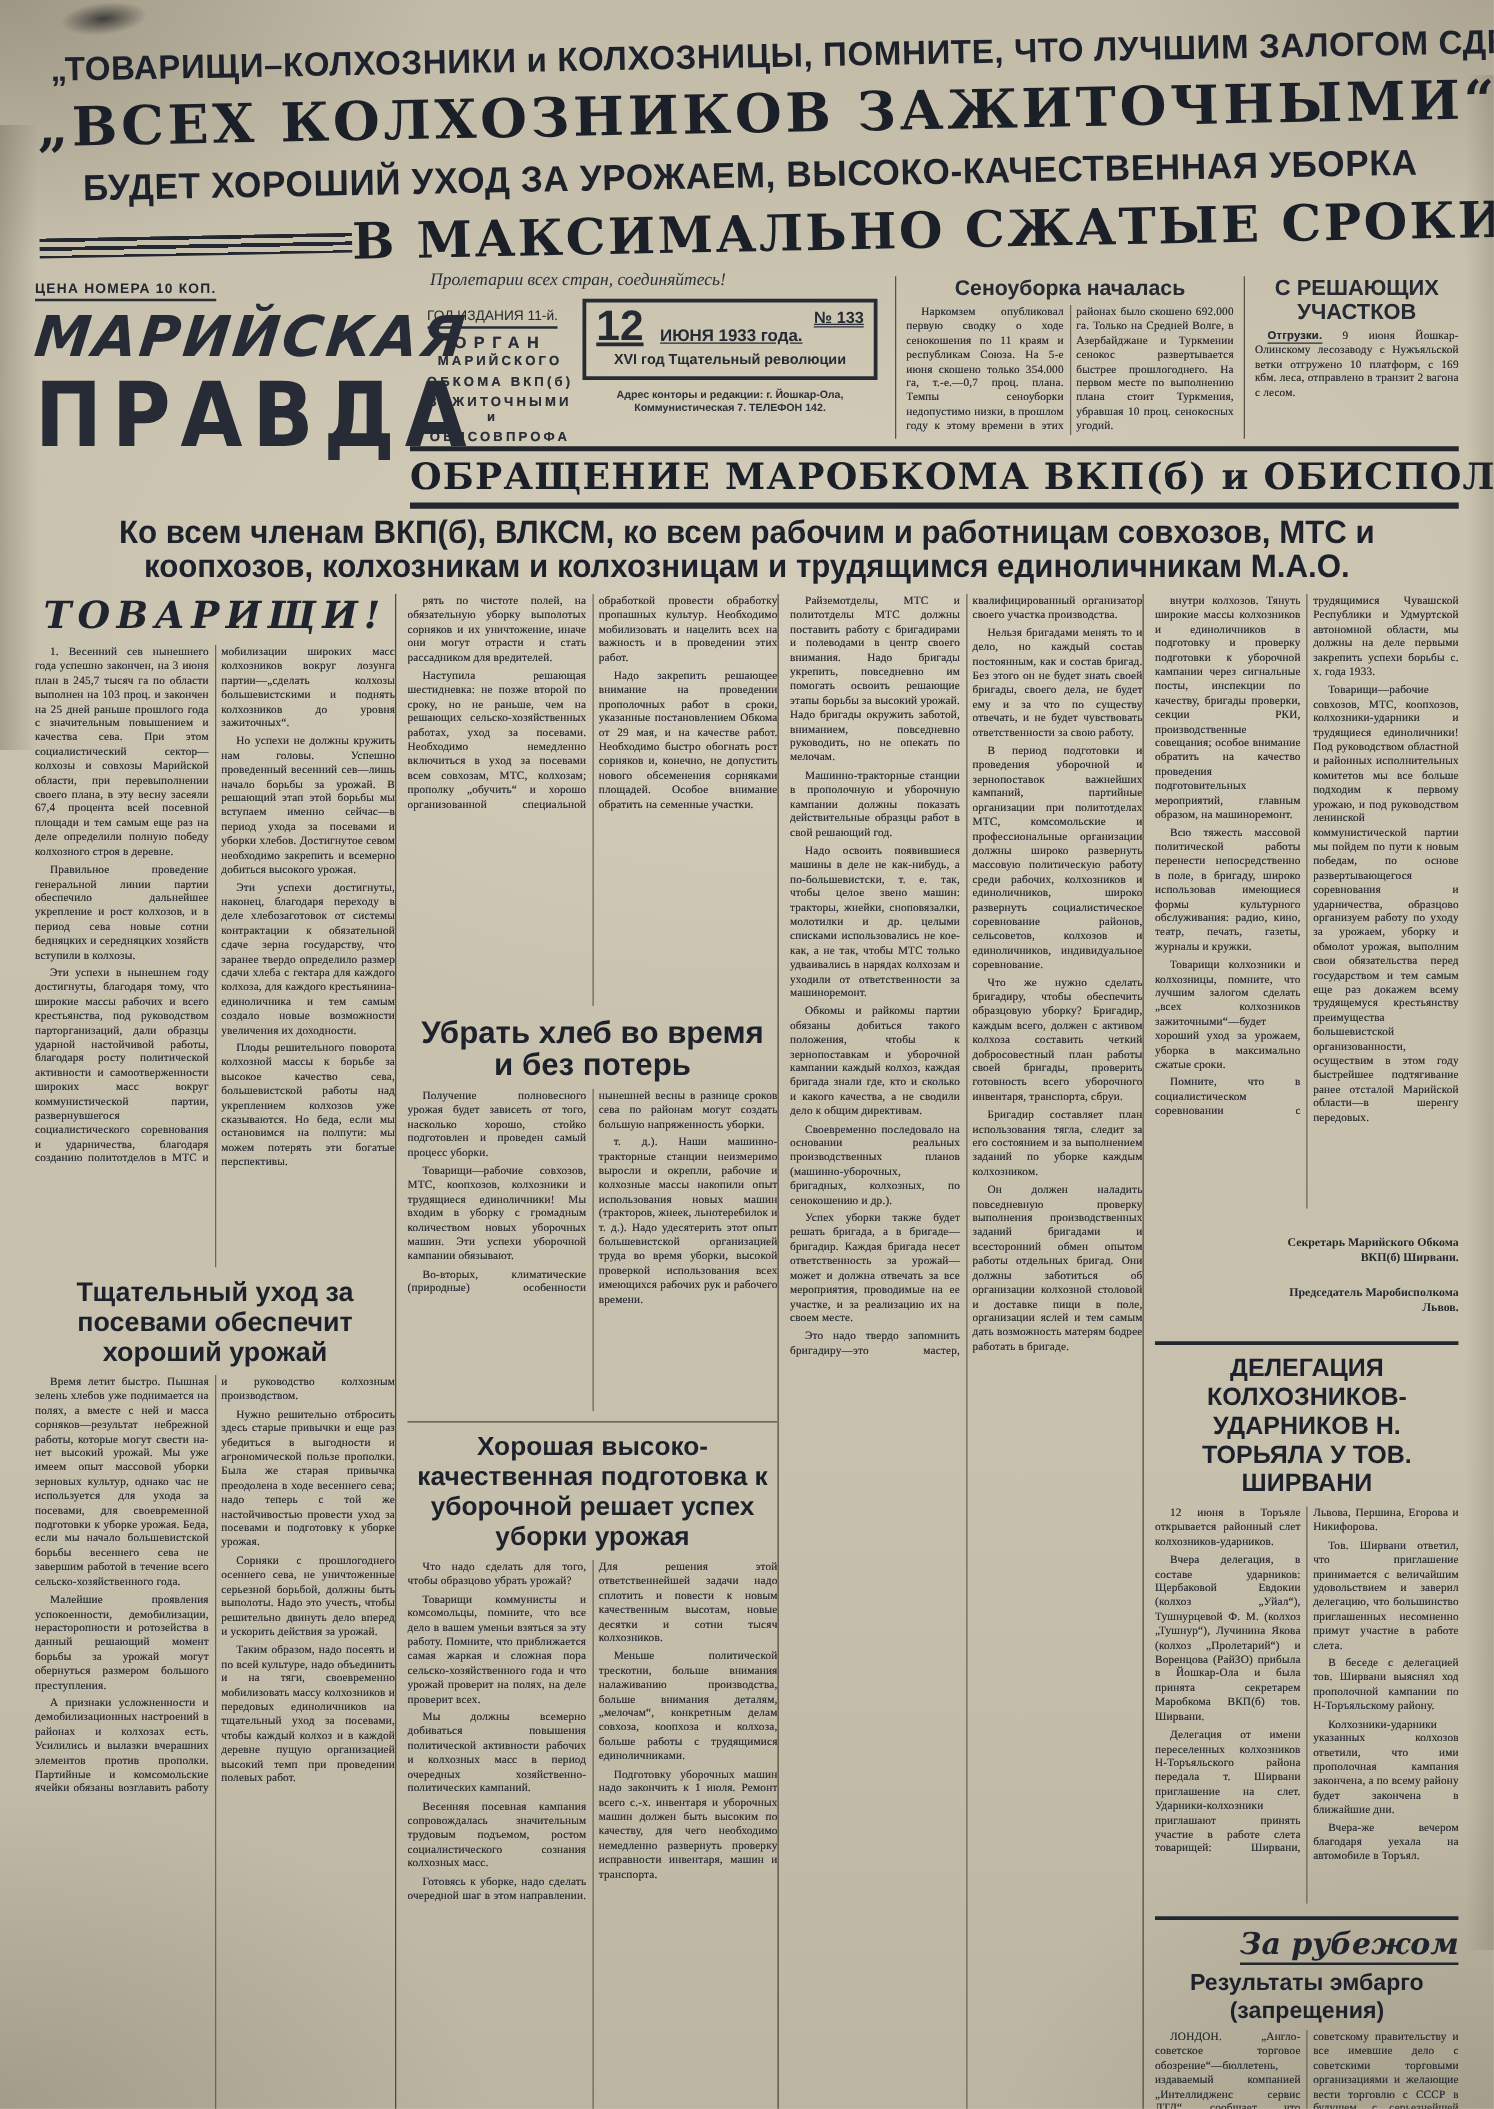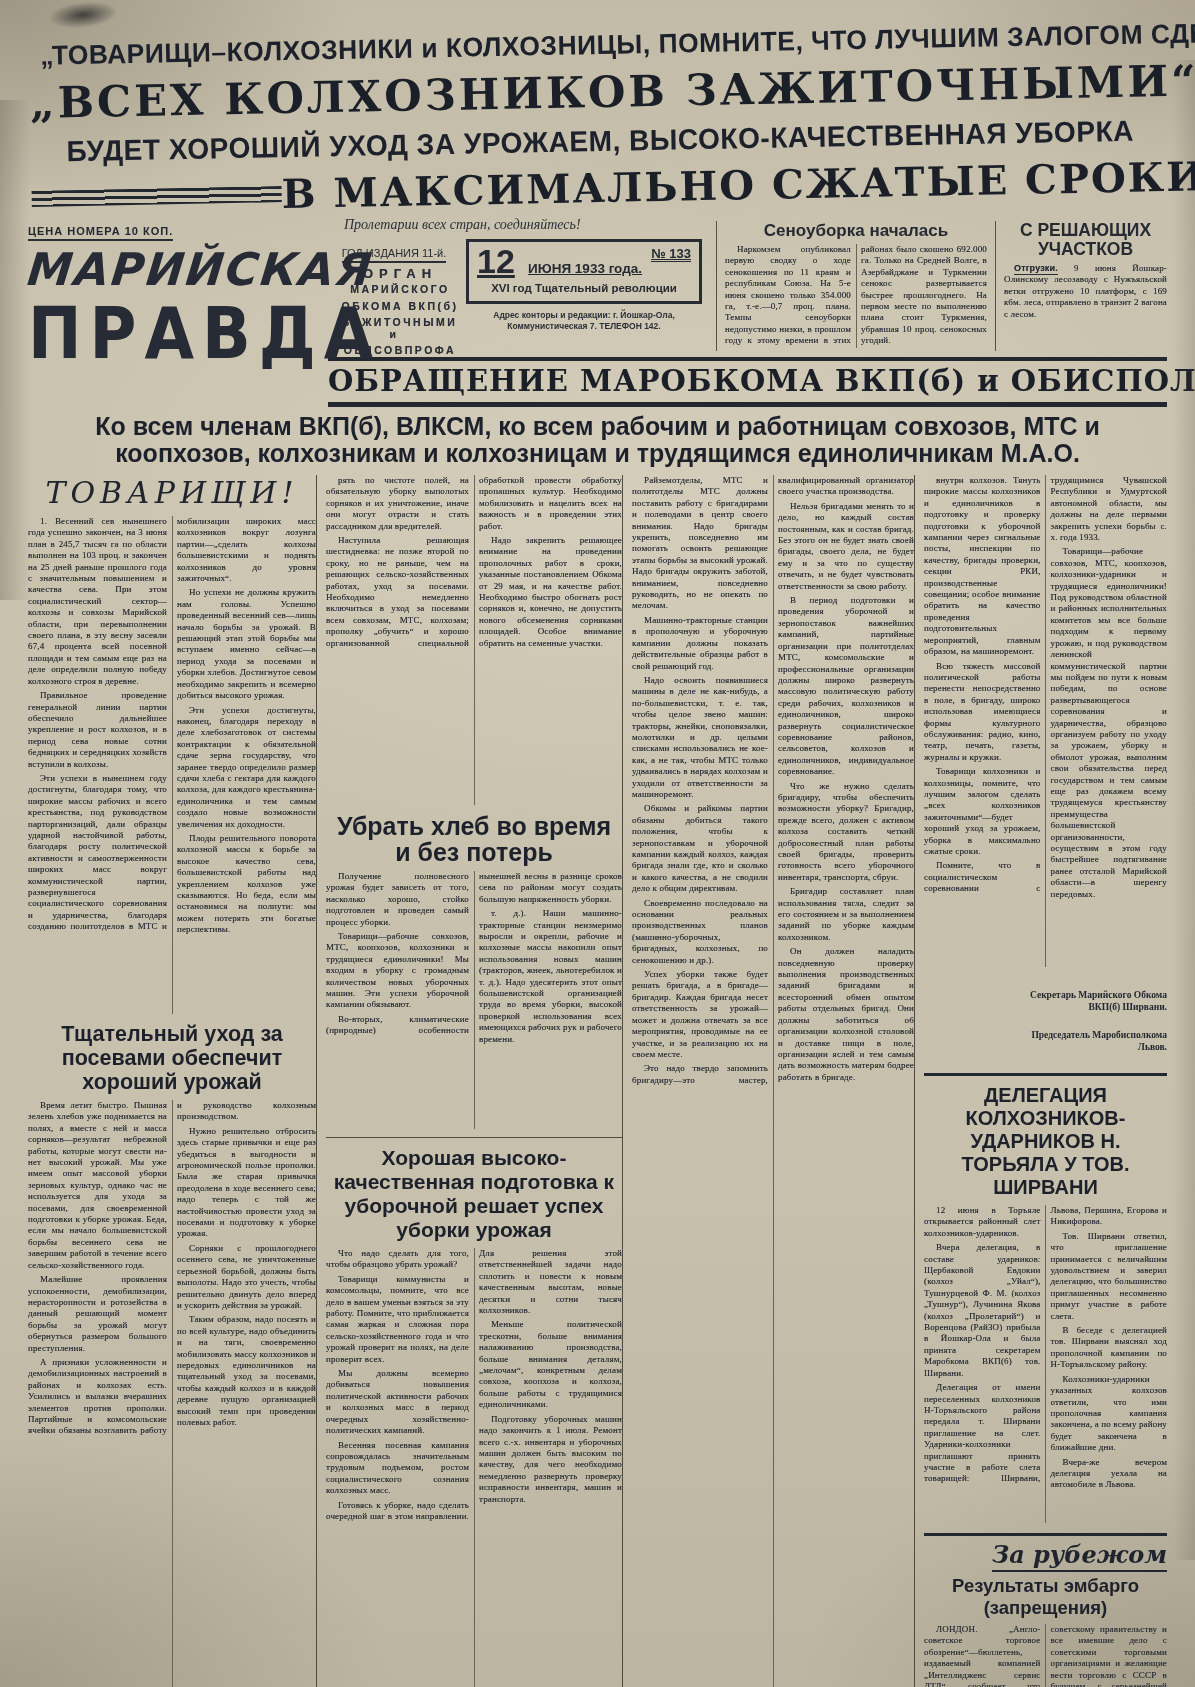--- a/index.html
+++ b/index.html
@@ -71,21 +71,21 @@
   .subtitle .st{font-size:25px; line-height:27px; transform:scaleY(1.04); white-space:nowrap;}
 
   
   .content{display:flex; margin:8px 28px 0 28px; height:1270px; overflow:hidden;}
   .sc{overflow:hidden;}
   .sc + .sc{border-left:1px solid #4f4a3f; padding-left:9px;}
   .sc1{width:288px; flex:0 0 auto;}
   .sc2{width:296px; flex:0 0 auto;}
   .sc3{width:282px; flex:0 0 auto;}
   .sc4{flex:1 1 auto;}
-  .tovarishchi{font-family:"DejaVu Serif",serif; font-weight:normal; font-style:italic; font-size:30px; letter-spacing:5px; text-align:center; color:#20242e; margin:0 0 6px 0;}
+  .tovarishchi{font-family:"DejaVu Serif",serif; font-weight:bold; font-style:italic; font-size:30px; letter-spacing:5px; text-align:center; color:#20242e; margin:0 0 6px 0;}
   .twocol{column-count:2; column-gap:10px; column-rule:1px solid #6a6456; text-align:justify; overflow:hidden;}
   .para{margin:0 0 3px 0; text-indent:12px; font-size:9px; line-height:11.4px; letter-spacing:.15px; color:#272b33; text-shadow:0 0 .5px rgba(45,48,56,.6);}
   .h-care{font-family:"Liberation Sans",sans-serif; font-weight:bold; font-size:21.5px; line-height:24px; text-align:center; margin:8px 0 6px 0; color:#1d212b;}
   .h-harvest{font-family:"Liberation Sans",sans-serif; font-weight:bold; font-size:25px; line-height:26px; text-align:center; margin:8px 0 6px 0; color:#1d212b;}
   .h-prep{font-family:"Liberation Sans",sans-serif; font-weight:bold; font-size:21px; line-height:24px; text-align:center; margin:8px 0 6px 0; border-top:1px solid #4f4a3f; padding-top:8px; color:#1d212b;}
   .h-deleg{font-family:"Liberation Sans",sans-serif; font-weight:bold; font-size:20px; line-height:23px; text-align:center; margin:8px 0 6px 0; border-top:3px solid #23272f; padding-top:8px; color:#1d212b;}
   .signatures{margin-top:10px; text-align:right; font-size:9.5px; line-height:12px; font-weight:bold; white-space:pre-line; color:#23272f;}
   .abroad{border-top:3px solid #23272f; margin-top:10px; padding-top:4px;}
   .abroad-label{text-align:right; font-family:"DejaVu Serif",serif; font-weight:bold; font-style:italic; font-size:24px; color:#20242e;}
   .abroad-label span{border-bottom:2px solid #23272f; padding-bottom:1px;}
@@ -222,21 +222,21 @@
       <div class="twocol" style="height:1262px">
           <p class="para">Райземотделы, МТС и политотделы МТС должны поставить работу с бригадирами и полеводами в центр своего внимания. Надо бригады укрепить, повседневно им помогать освоить решающие этапы борьбы за высокий урожай. Надо бригады окружить заботой, вниманием, повседневно руководить, но не опекать по мелочам.</p>
           <p class="para">Машинно-тракторные станции в прополочную и уборочную кампании должны показать действительные образцы работ в свой решающий год.</p>
           <p class="para">Надо освоить появившиеся машины в деле не как-нибудь, а по-большевистски, т. е. так, чтобы целое звено машин: тракторы, жнейки, сноповязалки, молотилки и др. целыми списками использовались не кое-как, а не так, чтобы МТС только удваивались в нарядах колхозам и уходили от ответственности за машиноремонт.</p>
           <p class="para">Обкомы и райкомы партии обязаны добиться такого положения, чтобы к зернопоставкам и уборочной кампании каждый колхоз, каждая бригада знали где, кто и сколько и какого качества, а не сводили дело к общим директивам.</p>
           <p class="para">Своевременно последовало на основании реальных производственных планов (машинно-уборочных, бригадных, колхозных, по сенокошению и др.).</p>
           <p class="para">Успех уборки также будет решать бригада, а в бригаде—бригадир. Каждая бригада несет ответственность за урожай—может и должна отвечать за все мероприятия, проводимые на ее участке, и за реализацию их на своем месте.</p>
           <p class="para">Это надо твердо запомнить бригадиру—это мастер, квалифицированный организатор своего участка производства.</p>
           <p class="para">Нельзя бригадами менять то и дело, но каждый состав постоянным, как и состав бригад. Без этого он не будет знать своей бригады, своего дела, не будет ему и за что по существу отвечать, и не будет чувствовать ответственности за свою работу.</p>
           <p class="para">В период подготовки и проведения уборочной и зернопоставок важнейших кампаний, партийные организации при политотделах МТС, комсомольские и профессиональные организации должны широко развернуть массовую политическую работу среди рабочих, колхозников и единоличников, широко развернуть социалистическое соревнование районов, сельсоветов, колхозов и единоличников, индивидуальное соревнование.</p>
-          <p class="para">Что же нужно сделать бригадиру, чтобы обеспечить возможности уборку? Бригадир, прежде всего, должен с активом колхоза составить четкий добросовестный план работы своей бригады, проверить готовность всего уборочного инвентаря, транспорта, сбруи.</p>
+          <p class="para">Что же нужно сделать бригадиру, чтобы обеспечить образцовую уборку? Бригадир, каждым всего, должен с активом колхоза составить четкий добросовестный план работы своей бригады, проверить готовность всего уборочного инвентаря, транспорта, сбруи.</p>
           <p class="para">Бригадир составляет план использования тягла, следит за его состоянием и за выполнением заданий по уборке каждым колхозником.</p>
           <p class="para">Он должен наладить повседневную проверку выполнения производственных заданий бригадами и всесторонний обмен опытом работы отдельных бригад. Они должны заботиться об организации колхозной столовой и доставке пищи в поле, организации яслей и тем самым дать возможность матерям бодрее работать в бригаде.</p>
         </div>
     </div>
 
     <div class="sc sc4">
       <div class="twocol" style="height:492px">
           <p class="para">внутри колхозов. Тянуть широкие массы колхозников и единоличников в подготовку и проверку подготовки к уборочной кампании через сигнальные посты, инспекции по качеству, бригады проверки, секции РКИ, производственные совещания; особое внимание обратить на качество проведения подготовительных мероприятий, главным образом, на машиноремонт.</p>
           <p class="para">Всю тяжесть массовой политической работы перенести непосредственно в поле, в бригаду, широко использовав имеющиеся формы культурного обслуживания: радио, кино, театр, печать, газеты, журналы и кружки.</p>
           <p class="para">Товарищи колхозники и колхозницы, помните, что лучшим залогом сделать „всех колхозников зажиточными“—будет хороший уход за урожаем, уборка в максимально сжатые сроки.</p>
@@ -250,21 +250,21 @@
 Львов.</div>
       </div>
       <div class="h-deleg">ДЕЛЕГАЦИЯ КОЛХОЗНИКОВ-УДАРНИКОВ Н. ТОРЬЯЛА У ТОВ. ШИРВАНИ</div>
       <div class="twocol" style="height:318px">
           <p class="para">12 июня в Торъяле открывается районный слет колхозников-ударников.</p>
           <p class="para">Вчера делегация, в составе ударников: Щербаковой Евдокии (колхоз „Уйал“), Тушнурцевой Ф. М. (колхоз „Тушнур“), Лучинина Якова (колхоз „Пролетарий“) и Воренцова (РайЗО) прибыла в Йошкар-Ола и была принята секретарем Маробкома ВКП(б) тов. Ширвани.</p>
           <p class="para">Делегация от имени переселенных колхозников Н-Торъяльского района передала т. Ширвани приглашение на слет. Ударники-колхозники приглашают принять участие в работе слета товарищей: Ширвани, Львова, Першина, Егорова и Никифорова.</p>
           <p class="para">Тов. Ширвани ответил, что приглашение принимается с величайшим удовольствием и заверил делегацию, что большинство приглашенных несомненно примут участие в работе слета.</p>
           <p class="para">В беседе с делегацией тов. Ширвани выяснял ход прополочной кампании по Н-Торъяльскому району.</p>
           <p class="para">Колхозники-ударники указанных колхозов ответили, что ими прополочная кампания закончена, а по всему району будет закончена в ближайшие дни.</p>
-          <p class="para">Вчера-же вечером делегация уехала на автомобиле в Львова.</p>
+          <p class="para">Вчера-же вечером благодаря уехала на автомобиле в Торъял.</p>
         </div>
       <div class="abroad">
         <div class="abroad-label"><span>За рубежом</span></div>
         <div class="h-abroad">Результаты эмбарго (запрещения)</div>
         <div class="twocol" style="height:190px">
             <p class="para">ЛОНДОН. „Англо-советское торговое обозрение“—бюллетень, издаваемый компанией „Интеллидженс сервис ЛТД“, сообщает, что советские контрмеры против эмбарго (запрещения) оказали катастрофическое влияние на деловую жизнь английских промышленных центров и на английское судоходство. У английских промышленников в целом, говорится в статье, нет серьезных претензий к советскому правительству и все имевшие дело с советскими торговыми организациями и желающие вести торговлю с СССР в будущем, с серьезнейшей тревогой взирают на прекращение англо-советской торговли.</p>
             <p class="para">Бюллетень призывает английских промышленников вступать в число членов британской секции всесоюзно-западной торговой палаты, чтобы демонстрировать добрую волю и желание содействовать англо-советской торговле.</p>
           </div>
       </div>
     </div>

